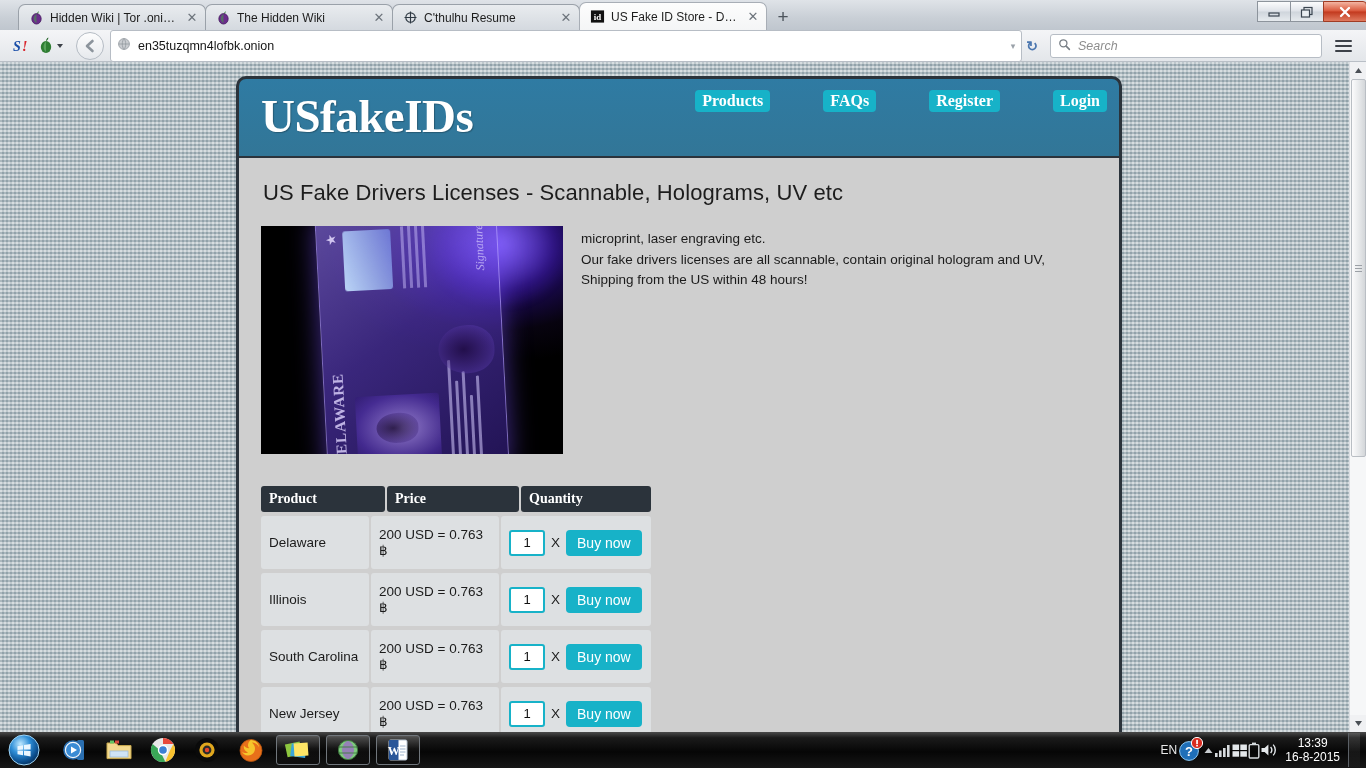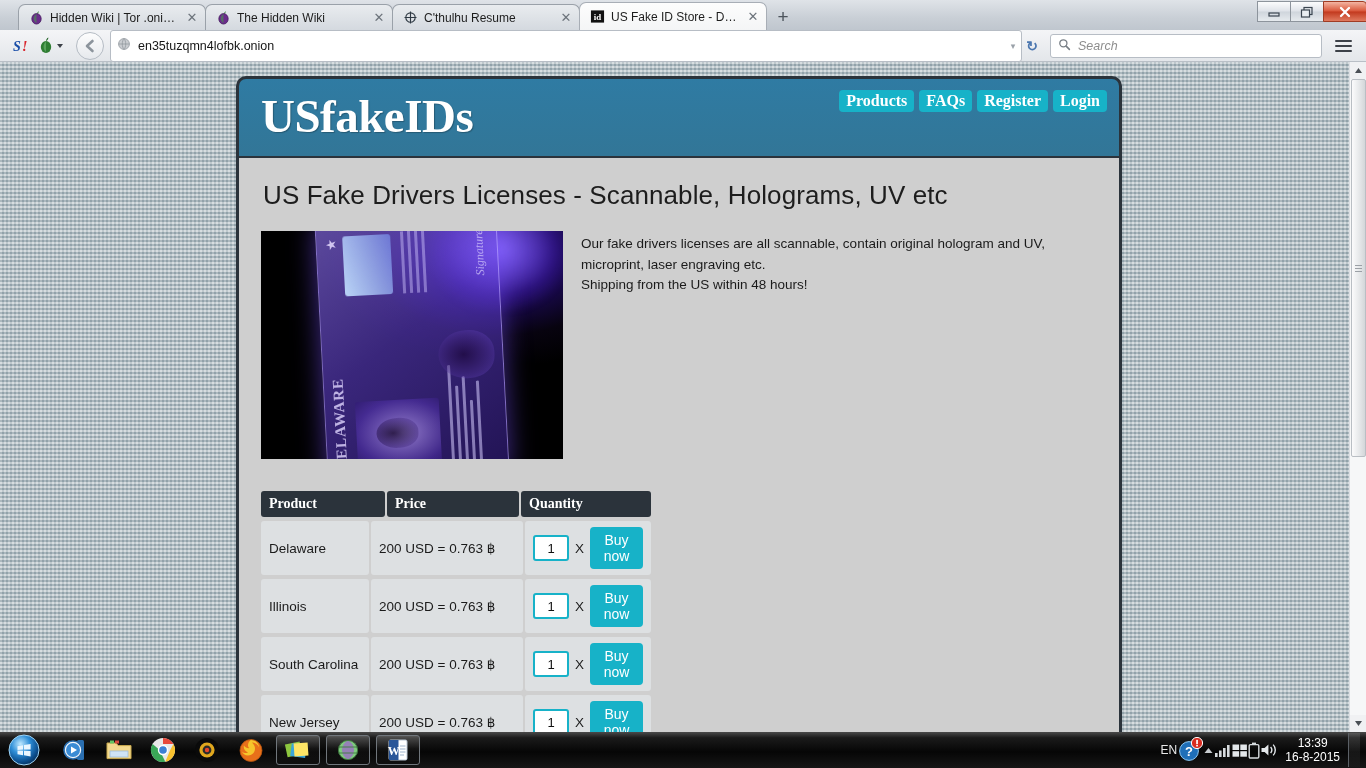--- a/index.html
+++ b/index.html
@@ -163,31 +163,32 @@
     padding:10px 0 0 22px;
     text-shadow:1px 1px 1px rgba(0,0,0,.25);
   }
   .nav { position:absolute; right:12px; top:11px; display:flex; gap:5px; }
   .navbtn {
     background:#17b2c8; color:#fff;
     font-family:"Liberation Serif", serif;
     font-weight:bold; font-size:16px;
     padding:2px 7px 3px; border-radius:4px;
     line-height:17px;
+    margin-left:48px;
   }
 
   .site-body {
     background:#cfcfcf;
     border-left:3px solid #2b333b;
     border-right:3px solid #2b333b;
     padding:18px 22px 0 22px;
     min-height:600px;
   }
   .page-title {
-    font-size:26px; color:#1d1d1d; font-weight:400;
+    font-size:22px; color:#1d1d1d; font-weight:400;
     letter-spacing:.1px; margin:6px 0 20px 2px;
   }
 
   .intro-row { display:flex; gap:18px; align-items:flex-start; }
   .card-photo {
     width:302px; height:228px; flex:0 0 302px;
     position:relative; overflow:hidden;
     background:radial-gradient(ellipse 60% 50% at 78% 10%, #4421b6 0%, #1d0a5c 35%, #07030f 72%, #000 100%);
   }
   .card-photo .glow {
@@ -260,21 +261,21 @@
     background:#2b333b; color:#fff; font-weight:bold; font-size:14px;
     padding:5px 8px; border-radius:3px;
     font-family:"Liberation Serif", serif;
   }
   .th.c1 { width:124px; } .th.c2 { width:132px; } .th.c3 { flex:1; }
   .td {
     background:#dde0e2; color:#1b1b1b; font-size:13.5px;
     padding:11px 8px; border-radius:3px; min-height:40px;
     display:flex; align-items:center;
   }
-  .td.c1 { width:108px; } .td.c2 { width:152px; }
+  .td.c1 { width:108px; } .td.c2 { width:128px; }
   .td.c3 { flex:1; gap:6px; padding:6px 8px; }
   .qty {
     width:36px; height:26px; background:#fff;
     border:2px solid #17b2c8; border-radius:3px;
     text-align:center; font-size:13px; color:#111;
     font-family:"Liberation Sans", sans-serif;
   }
   .xmark { font-size:13.5px; color:#1b1b1b; }
   .buybtn {
     background:#17b2c8; color:#fff; font-size:14px;
@@ -480,22 +481,22 @@
                     <i></i>
                     <i></i>
                   </div>
                 <div class="idc-ghost"></div>
                 <div class="idc-sig">Signature</div>
               </div>
             </div>
           </div>
 
           <div class="intro-text">
+            <div>microprint, laser engraving etc.</div>
             <div>Our fake drivers licenses are all scannable, contain original hologram and UV,</div>
-            <div>microprint, laser engraving etc.</div>
             <div>Shipping from the US within 48 hours!</div>
           </div>
         </div>
 
         <div class="ptable">
 
           <div class="row">
             <div class="th c1">Product</div>
             <div class="th c2">Price</div>
             <div class="th c3">Quantity</div>

